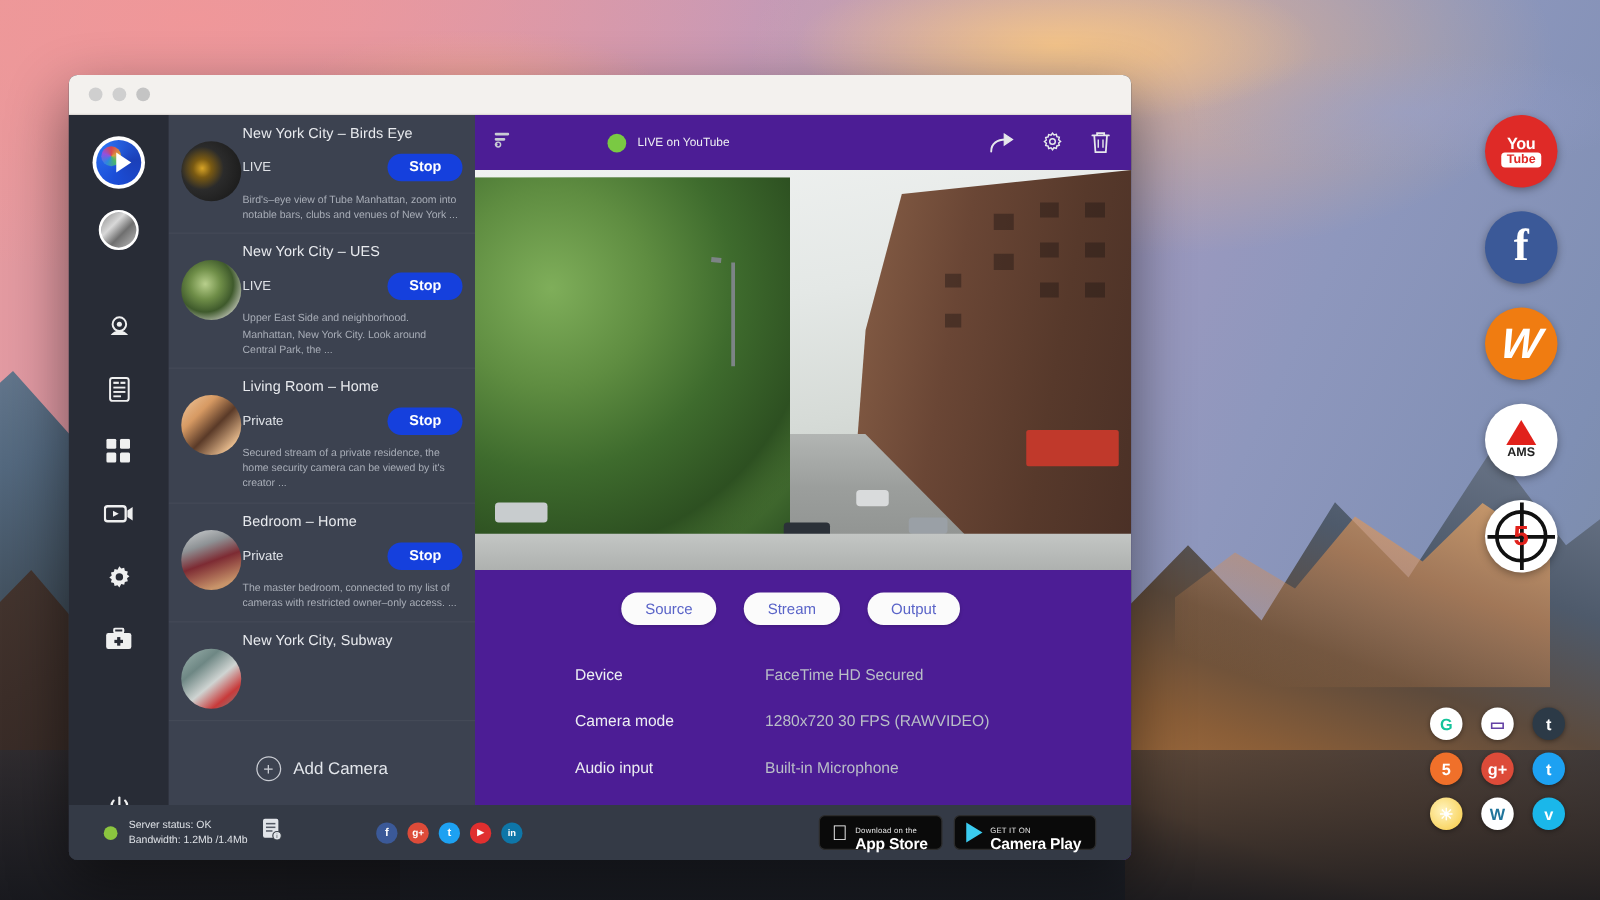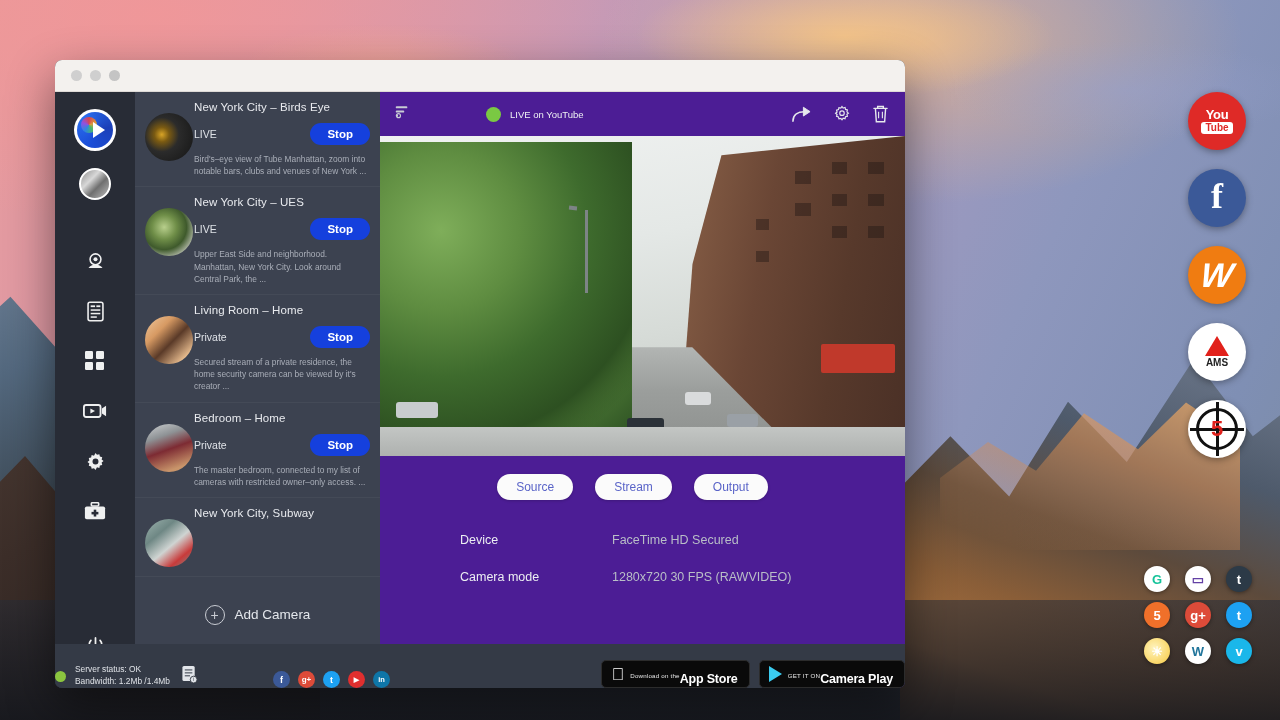--- a/index.html
+++ b/index.html
@@ -161,33 +161,33 @@
   .controls { display:flex; gap:22px; justify-content:center; padding:18px 0 0 0; padding-right:20px; }
   .pill { background:#fbfbfb; color:#5a64c8; border:none; border-radius:14px; font-size:12px;
           padding:6px 19px; cursor:pointer; font-family:"Liberation Sans",sans-serif; box-shadow:0 1px 3px rgba(0,0,0,.18); }
 
   .specs { padding:33px 0 0 80px; }
   .spec-row { display:flex; margin-bottom:23px; }
   .spec-k { width:152px; color:#eceef2; font-size:12.5px; }
   .spec-v { color:#b9bec7; font-size:12.5px; }
 
   
-  .footer { height:44px; background:#343a46; display:flex; align-items:flex-end; padding:0 0; }
+  .footer { height:44px; background:#343a46; display:flex; align-items:center; padding:0 28px; }
   .srv { display:flex; align-items:center; gap:9px; }
   .srv-dot { width:11px;height:11px;border-radius:50%;background:#8bc53f; }
   .srv-txt { color:#dfe2e7; font-size:8.4px; line-height:1.42; }
   .srv-ico { margin-left:2px; }
   .socials { display:flex; gap:8px; margin-left:75px; }
   .soc { width:17px;height:17px;border-radius:50%;display:flex;align-items:center;justify-content:center;
          font-size:9px;font-weight:bold;color:#fff; }
   .stores { margin-left:auto; display:flex; gap:9px; }
   .store { background:#0a0a0a; border-radius:5px; height:28px; display:flex; align-items:center; gap:6px;
            padding:0 11px 0 9px; border:1px solid #2c2c2c; cursor:pointer; }
   .store .ic { font-size:17px; color:#fff; line-height:1; }
-  .store .tx { display:flex; flex-direction:row; line-height:1.05;margin-top:12px; }
+  .store .tx { display:flex; flex-direction:column; line-height:1.05;margin-top:12px; }
   .store .t1x { color:#e8e8e8; font-size:6.2px; letter-spacing:.2px; }
   .store .t2x { color:#fff; font-size:12.5px; font-weight:bold; letter-spacing:-.2px; }
   .gp-tri { width:0;height:0;border-left:13px solid #3bccf0;border-top:8px solid transparent;border-bottom:8px solid transparent; }
 </style>
 </head>
 <body>
 
 <div class="wall">
   <div class="sky-glow"></div>
   <div class="mtn mtn-mid"></div>
@@ -455,20 +455,24 @@
 
       <div class="specs">
         <div class="spec-row">
           <div class="spec-k">Device</div>
           <div class="spec-v">FaceTime HD Secured</div>
         </div>
         <div class="spec-row">
           <div class="spec-k">Camera mode</div>
           <div class="spec-v">1280x720 30 FPS (RAWVIDEO)</div>
         </div>
+        <div class="spec-row">
+          <div class="spec-k">Audio input</div>
+          <div class="spec-v">Built-in Microphone</div>
+        </div>
       </div>
 
     </div>
   </div>
 
   <div class="footer" style="position:absolute;bottom:0;left:0;width:100%;">
     <div class="srv">
       <span class="srv-dot"></span>
       <div>
         <div class="srv-txt">Server status: OK</div>

